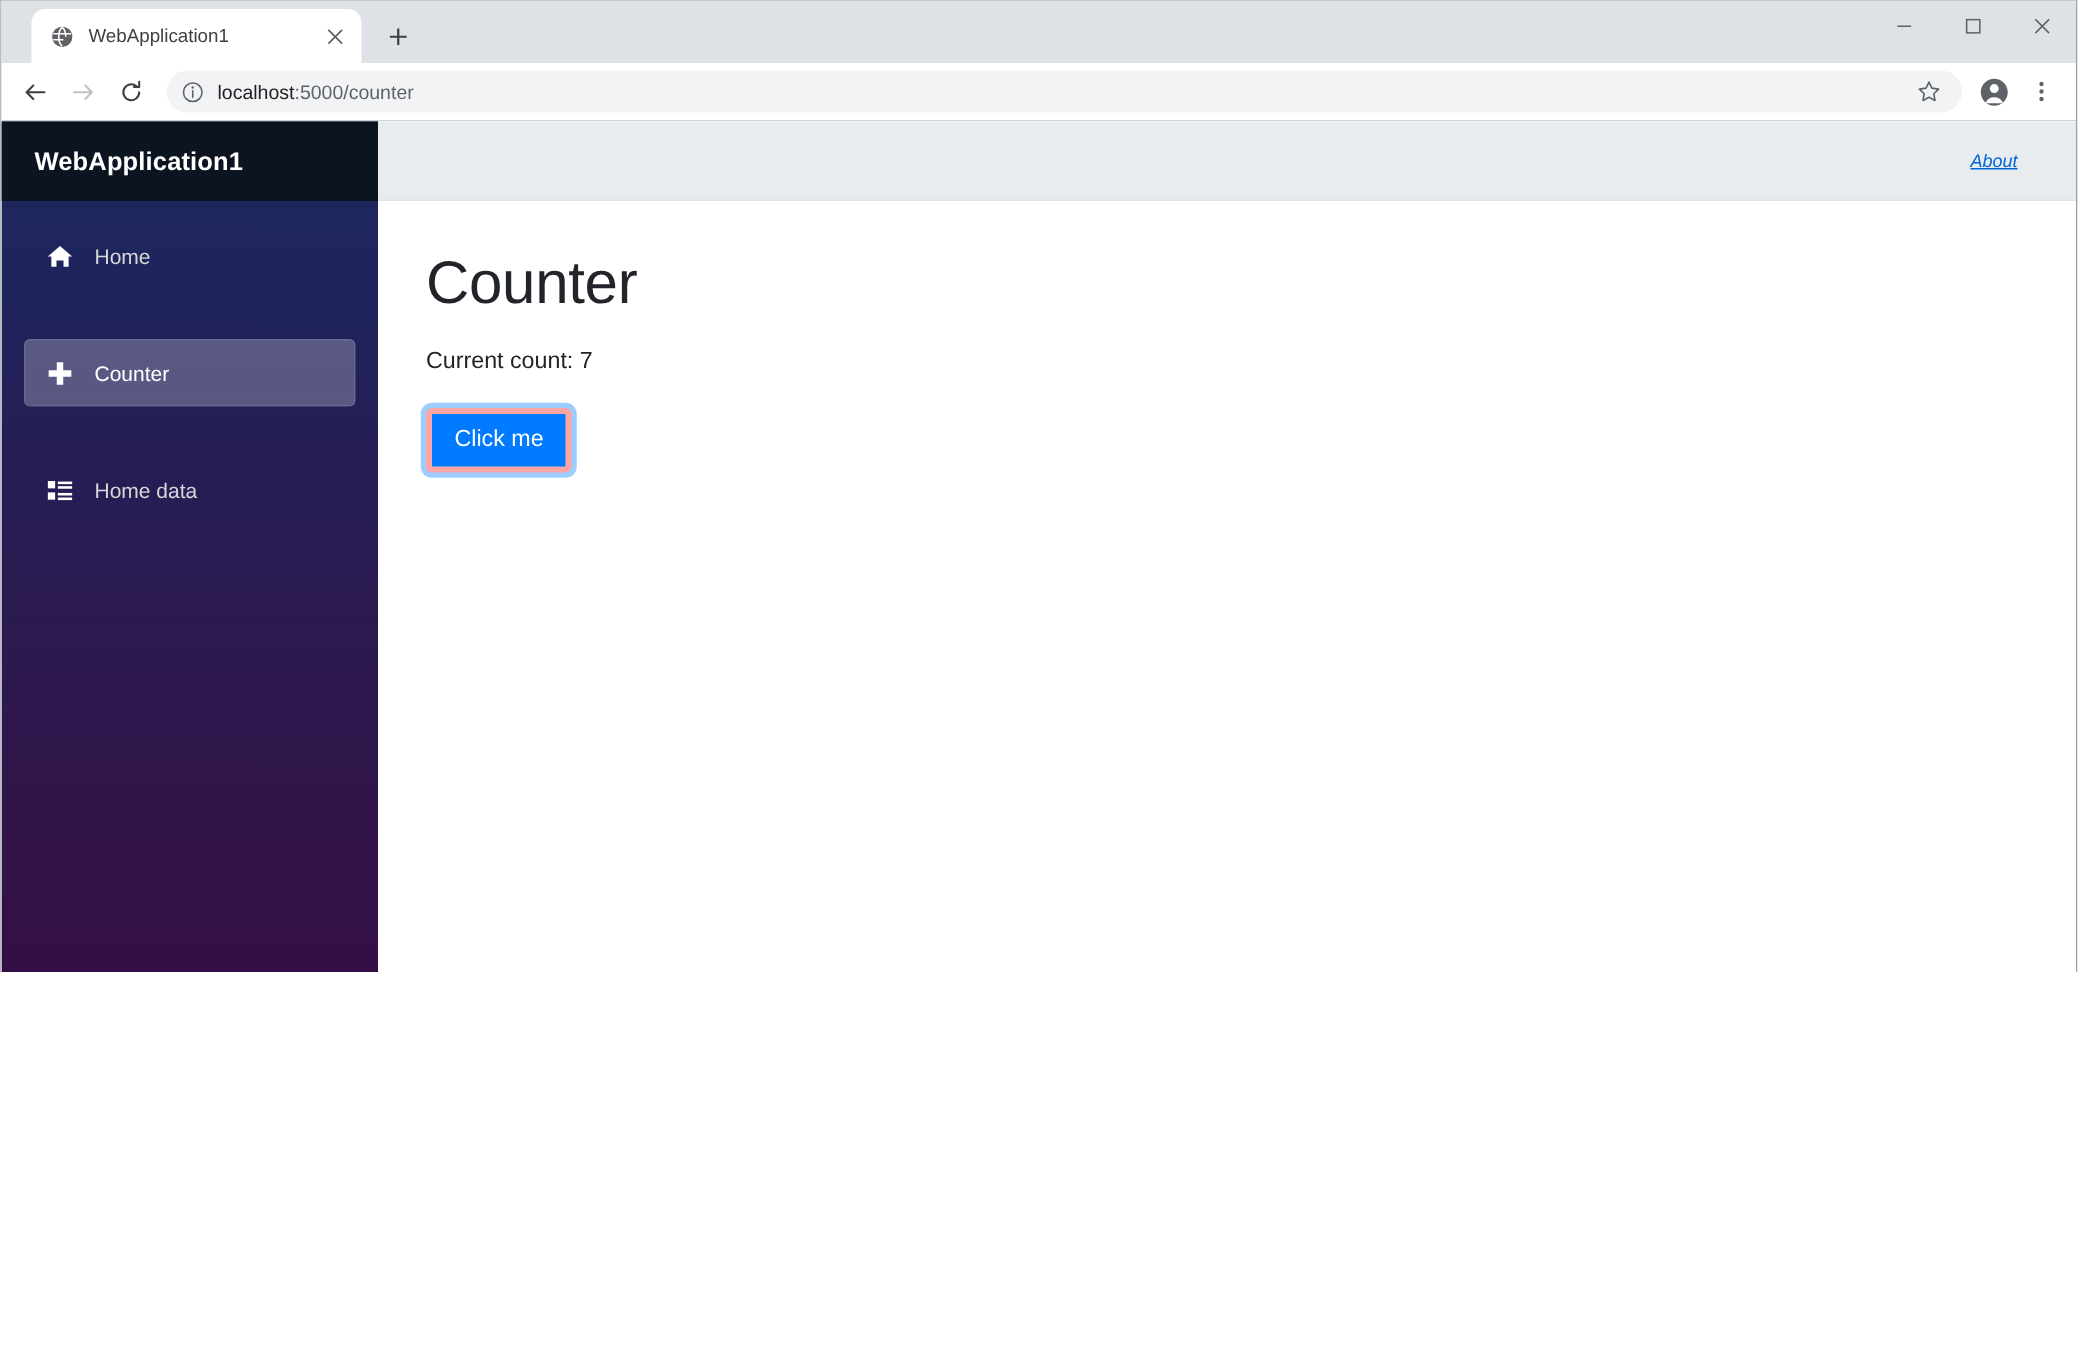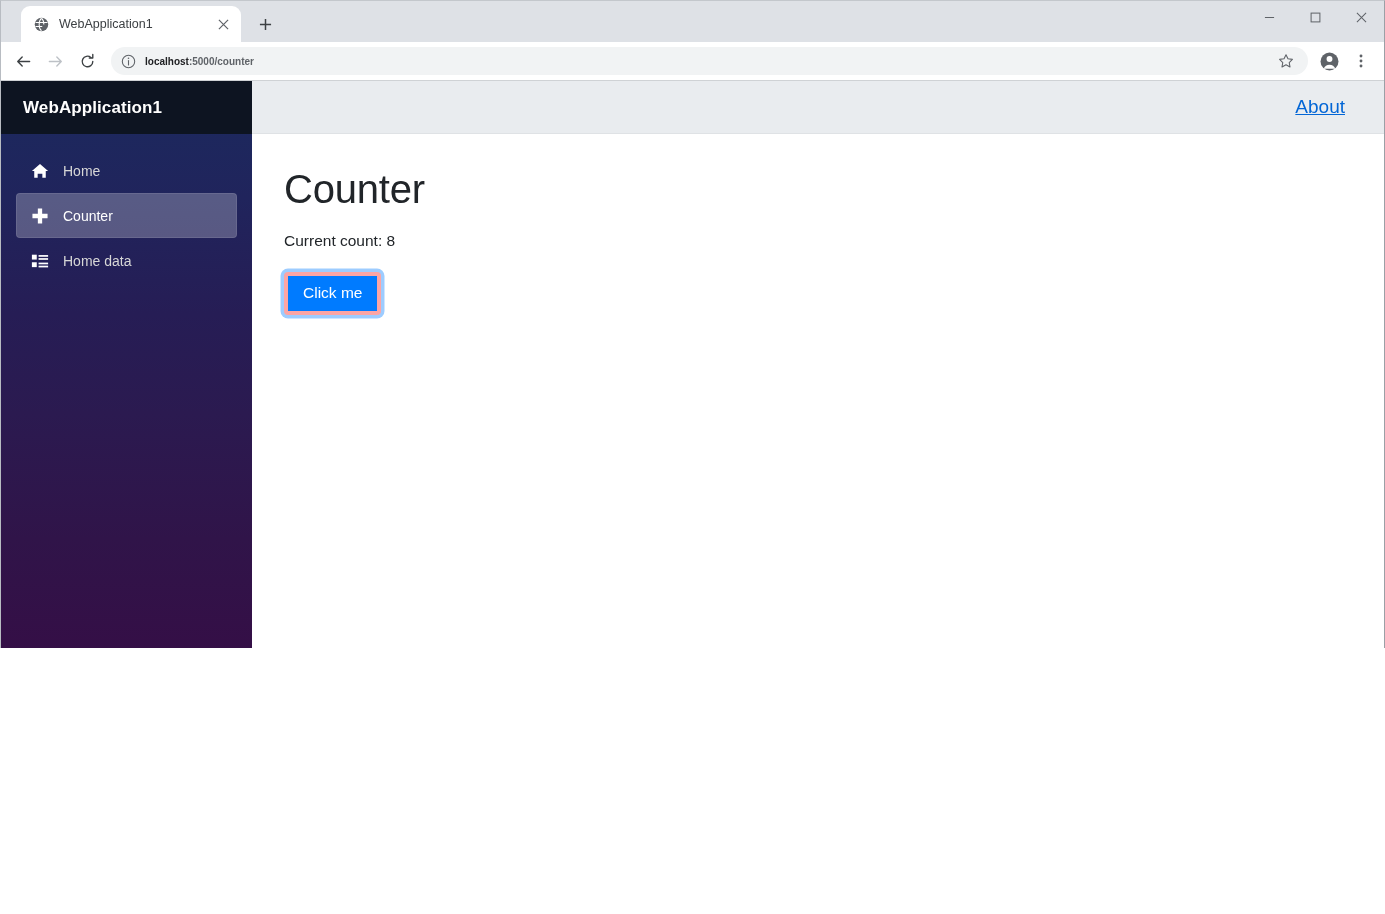--- a/index.html
+++ b/index.html
@@ -106,24 +106,23 @@
     height: 28px;
     margin: 0 4px 0 8px;
     background: #f1f3f4;
     border-radius: 14px;
     display: flex;
     align-items: center;
     padding: 0 10px;
     gap: 9px;
   }
   .omni-url {
-    font-size: 10px;
+    font-size: 13px;
     color: #5f6368;
     white-space: nowrap;
-    font-weight: bold;
   }
   .omni-url .host { color: #202124; }
   .omni-spacer { flex: 1 1 auto; }
   .omni-star {
     width: 24px; height: 24px;
     display: flex; align-items: center; justify-content: center;
     flex: 0 0 24px;
   }
   .tb-icon {
     width: 30px; height: 30px;
@@ -170,20 +169,21 @@
     color: #ffffff;
     font-size: 17px;
     font-weight: 600;
     letter-spacing: 0.1px;
   }
 
   .sidebar-nav {
     padding-top: 14px;
     display: flex;
     flex-direction: column;
+    gap: 33px;
   }
 
   .nav-item {
     height: 45px;
     margin: 0 15px;
     border-radius: 4px;
     display: flex;
     align-items: center;
     padding-left: 14px;
     gap: 13px;
@@ -216,22 +216,23 @@
     height: 53px;
     flex: 0 0 53px;
     background: #e9ecef;
     border-bottom: 1px solid #dfe2e5;
     display: flex;
     align-items: center;
     justify-content: flex-end;
     padding-right: 39px;
   }
   .topbar-link {
-    font-size: 19px;
+    font-size: 12px;
     color: #0366d6;
+    font-style: italic;
   }
 
   .content {
     flex: 1 1 auto;
     padding: 32px 0 0 32px;
   }
 
   .page-title {
     font-size: 40px;
     font-weight: 400;
@@ -420,19 +421,19 @@
     </div>
 
     <div class="main">
 
       <div class="topbar">
         <a class="topbar-link" href="#">About</a>
       </div>
 
       <div class="content">
         <h1 class="page-title">Counter</h1>
-        <p class="count-text">Current count: 8</p>
+        <p class="count-text">Current count: 7</p>
         <button class="click-btn">Click me</button>
       </div>
 
     </div>
   </div>
 </div>
 
 </body></html>

